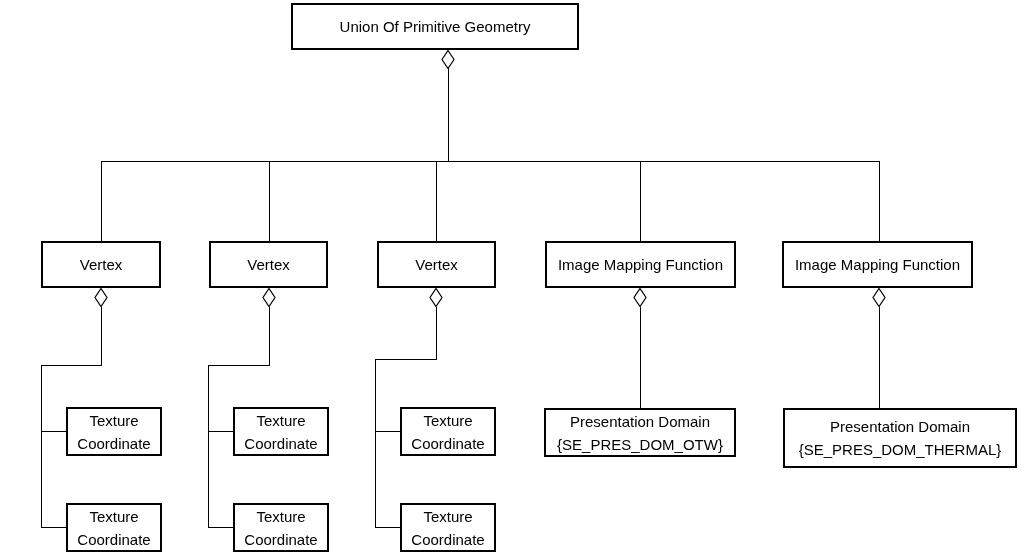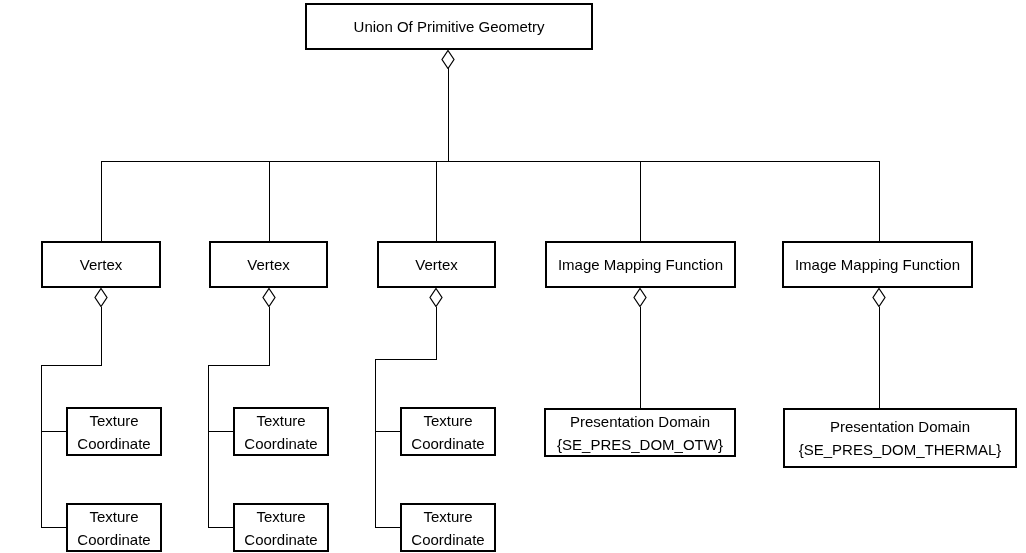--- a/index.html
+++ b/index.html
@@ -63,21 +63,21 @@
   <svg class="dia" style="left:429px;top:288px;" width="14" height="19" viewBox="0 0 14 19">
       <polygon points="7,0.5 13,9.5 7,18.5 1,9.5" fill="#fff" stroke="#000" stroke-width="1.2"></polygon>
     </svg>
   <svg class="dia" style="left:633px;top:288px;" width="14" height="19" viewBox="0 0 14 19">
       <polygon points="7,0.5 13,9.5 7,18.5 1,9.5" fill="#fff" stroke="#000" stroke-width="1.2"></polygon>
     </svg>
   <svg class="dia" style="left:872px;top:288px;" width="14" height="19" viewBox="0 0 14 19">
       <polygon points="7,0.5 13,9.5 7,18.5 1,9.5" fill="#fff" stroke="#000" stroke-width="1.2"></polygon>
     </svg>
 
-  <div class="node" style="left:305px;top:3px;width:288px;height:47px;">
+  <div class="node" style="left:291px;top:3px;width:288px;height:47px;">
     <span>Union Of Primitive Geometry</span>
   </div>
 
   <div class="node" style="left:41px;top:241px;width:120px;height:47px;">
     <span>Vertex</span>
   </div>
   <div class="node" style="left:209px;top:241px;width:119px;height:47px;">
     <span>Vertex</span>
   </div>
   <div class="node" style="left:377px;top:241px;width:119px;height:47px;">

